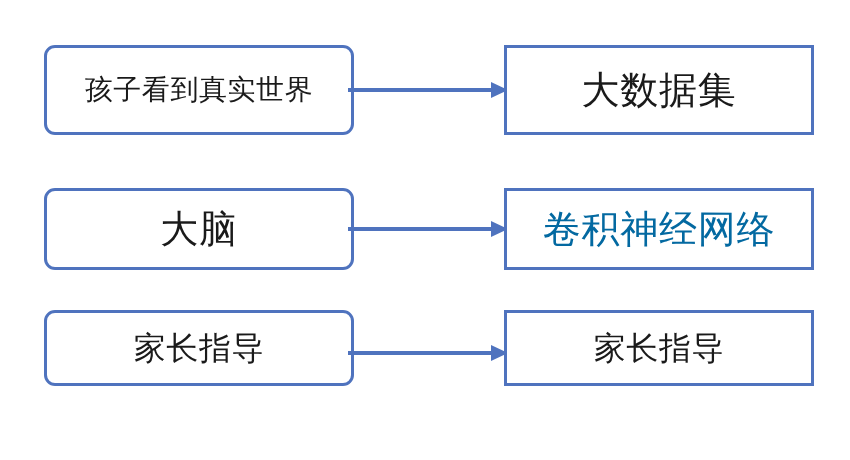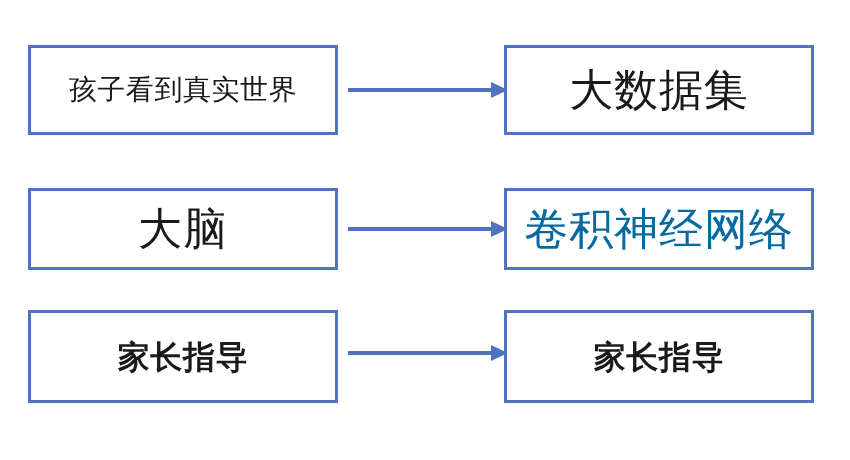--- a/index.html
+++ b/index.html
@@ -35,27 +35,27 @@
   .node-label {
     display: block;
     letter-spacing: 0.02em;
   }
   .node.accent .node-label {
     color: #0369a1;
   }
   
   .row1 { top: 45px; height: 90px; }
   .row2 { top: 188px; height: 82px; }
-  .row3 { top: 310px; height: 93px; font-weight: bold; }
+  .row3 { top: 310px; height: 76px; }
 
-  .col-left  { left: 28px;  width: 310px; }
+  .col-left  { left: 44px;  width: 310px; border-radius: 11px; }
   .col-right { left: 504px; width: 310px; }
 
   .size-28 { font-size: 28px; }
-  .size-34 { font-size: 44px; }
+  .size-34 { font-size: 38px; }
   .size-32 { font-size: 32px; }
 
   
   .connector {
     position: absolute;
     height: 26px;
     left: 348px;
     width: 160px;
     pointer-events: none;
   }

